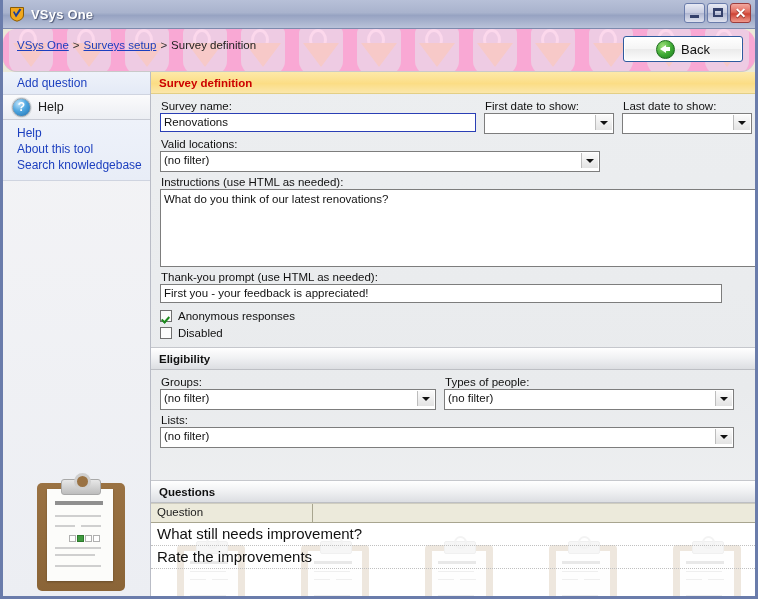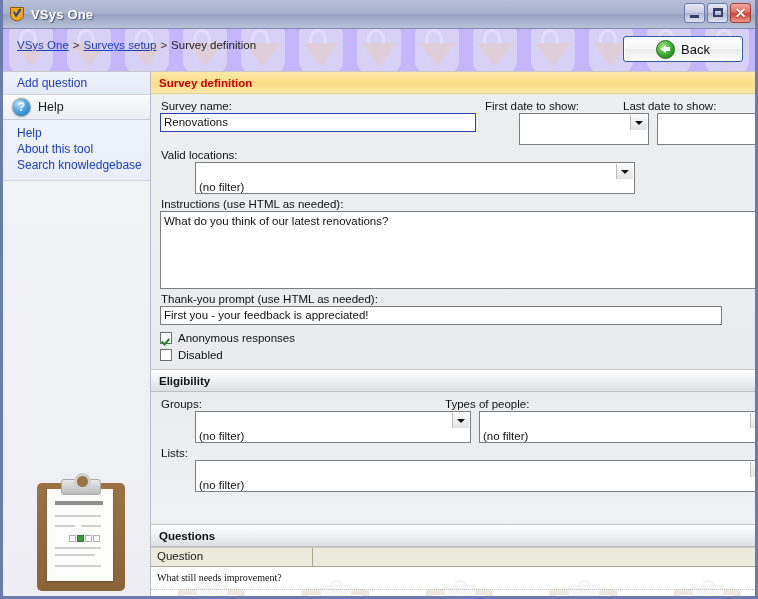--- a/index.html
+++ b/index.html
@@ -55,23 +55,24 @@
   }
   .wb-close-glyph{
     position:absolute;left:0;top:0;right:0;bottom:0;
     color:#fff;font-size:14px;font-weight:bold;line-height:18px;text-align:center;
     text-shadow:0 1px 0 rgba(110,20,10,.8);
   }
 
   
   .crumbbar{
     position:relative;height:42px;
-    background:#c4b5fd;
+    background:#f9a8d4;
     border-bottom:1px solid #c9c9c9;
     overflow:hidden;
+    border-radius:14px;
   }
   .crumb-pattern{
     position:absolute;left:0;top:0;right:0;bottom:0;
     display:flex;align-items:flex-start;
     opacity:1;
   }
   .vlogo{
     width:58px;height:54px;margin-top:-4px;flex:none;position:relative;
     opacity:.55;
   }
@@ -218,24 +219,24 @@
   .lbl{font-size:11.5px;color:#111;display:block;margin:0 0 1px 1px;}
   .row{display:flex;gap:8px;}
   .fld{
     box-sizing:border-box;height:19px;background:#fff;
     border:1px solid #7d7d7d;font-size:11.5px;color:#111;
     padding:0 3px;line-height:17px;
     font-family:"Liberation Sans", sans-serif;
   }
   .fld.focused{border:1px solid #2a3fb5;box-shadow:inset 0 0 0 1px #ffffff;}
   .combo{
-    box-sizing:border-box;height:32px;background:#fff;
+    box-sizing:border-box;height:21px;background:#fff;
     border:1px solid #7d7d7d;position:relative;
-    font-size:11.5px;color:#111;line-height:17px;padding:16px 20px 0 3px;
-    overflow:hidden;white-space:nowrap;margin-left:35px;
+    font-size:11.5px;color:#111;line-height:17px;padding:0 20px 0 3px;
+    overflow:hidden;white-space:nowrap;
   }
   .combo .arrow-btn{
     position:absolute;right:1px;top:1px;width:16px;height:15px;
     background:linear-gradient(to bottom,#fbfbfb,#e3e3e3);
     border-left:1px solid #bdbdbd;
     display:flex;align-items:center;justify-content:center;
   }
   .caret{
     width:0;height:0;border-left:4px solid transparent;border-right:4px solid transparent;
     border-top:4px solid #111;
@@ -265,24 +266,23 @@
     background:#eceadb;border-bottom:1px solid #a8a58f;
     border-top:1px solid #cfcdc0;
   }
   .gh-cell{
     font-size:11.5px;color:#1b1b1b;padding-left:6px;box-sizing:border-box;
     height:18px;line-height:17px;
   }
   .gh-cell.c1{width:162px;border-right:1px solid #a8a58f;}
   .grid-body{position:relative;background:#ffffff;height:74px;overflow:hidden;}
   .grid-row{
-    height:22px;line-height:22px;font-size:10px;color:#111;padding-left:6px;
+    height:22px;line-height:22px;font-size:15px;color:#111;padding-left:6px;
     border-bottom:1px dotted #c0c0c0;position:relative;z-index:2;
     background:transparent;
-    font-family:Liberation Serif, serif;
   }
   .grid-watermarks{
     position:absolute;left:0;top:0;right:0;bottom:0;z-index:1;
     display:flex;gap:56px;padding-left:26px;align-items:flex-start;
   }
   .cb-mini{
     width:68px;height:86px;position:relative;margin-top:16px;opacity:.30;flex:none;
   }
   .cb-mini .b{position:absolute;left:0;top:6px;width:68px;height:80px;background:#c9b394;border-radius:4px;}
   .cb-mini .p{position:absolute;left:7px;top:12px;width:54px;height:72px;background:#fdfdfd;}

